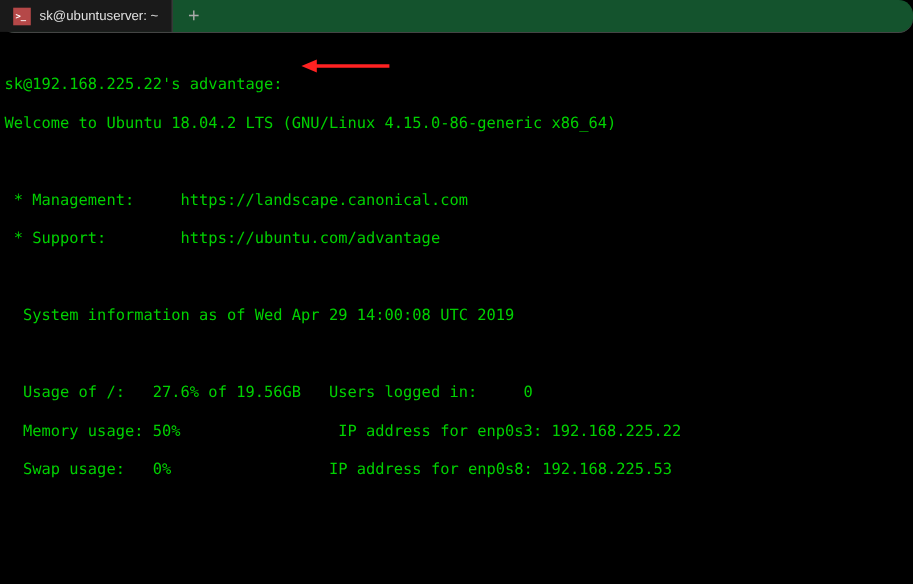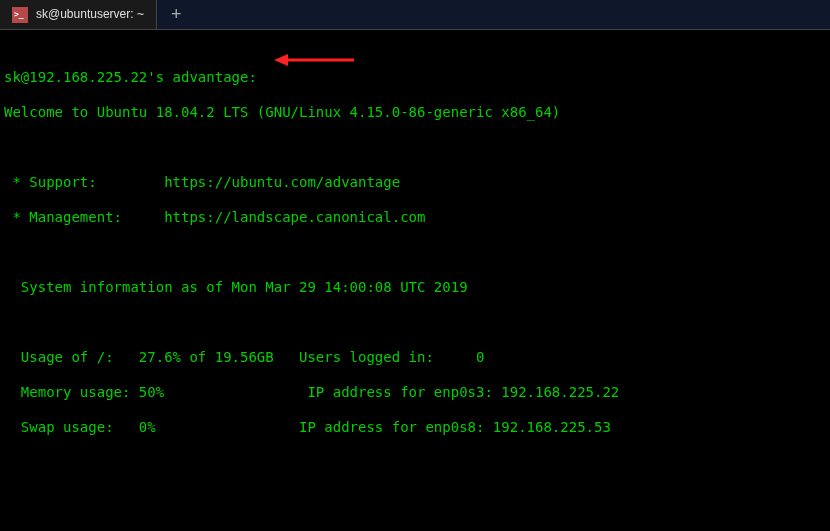--- a/index.html
+++ b/index.html
@@ -7,25 +7,26 @@
       background: #000;
       font-family: "DejaVu Sans Mono", "Liberation Mono", Consolas, monospace;
       font-size: 14px;
       width: 830px;
       height: 531px;
       overflow: hidden;
       color: #ffffff;
       line-height: 1.25;
     }
     .tabbar {
-      background: #0f172a;
+      background: #14532d;
       height: 30px;
       display: flex;
       align-items: stretch;
       border-bottom: 1px solid #444;
+      border-radius: 13px;
     }
     .tab {
       display: flex;
       align-items: center;
       padding: 0 12px;
       background: #1a1a1a;
       border-right: 1px solid #444;
       color: #e0e0e0;
       font-family: "Segoe UI", Arial, sans-serif;
       font-size: 12px;
@@ -93,24 +94,24 @@
 <div class="terminal">
   <div class="arrow">
     <svg width="80" height="16" viewBox="0 0 80 16">
       <line x1="80" y1="8" x2="10" y2="8" stroke="#ff2222" stroke-width="3"></line>
       <polygon points="0,8 14,2 14,14" fill="#ff2222"></polygon>
     </svg>
   </div>
 <span class="line c-green">sk@192.168.225.22's advantage:</span>
 <span class="line c-green">Welcome to Ubuntu 18.04.2 LTS (GNU/Linux 4.15.0-86-generic x86_64)</span>
 <span class="line"> </span>
+<span class="line c-green"> * Management:     https://landscape.canonical.com</span>
 <span class="line c-green"> * Support:        https://ubuntu.com/advantage</span>
-<span class="line c-green"> * Management:     https://landscape.canonical.com</span>
 <span class="line"> </span>
-<span class="line c-green">  System information as of Mon Mar 29 14:00:08 UTC 2019</span>
+<span class="line c-green">  System information as of Wed Apr 29 14:00:08 UTC 2019</span>
 <span class="line"> </span>
 <span class="line c-green">  Usage of /:   27.6% of 19.56GB   Users logged in:     0</span>
 <span class="line c-green">  Memory usage: 50%                 IP address for enp0s3: 192.168.225.22</span>
 <span class="line c-green">  Swap usage:   0%                 IP address for enp0s8: 192.168.225.53</span>
 
 
 
 
 
 

